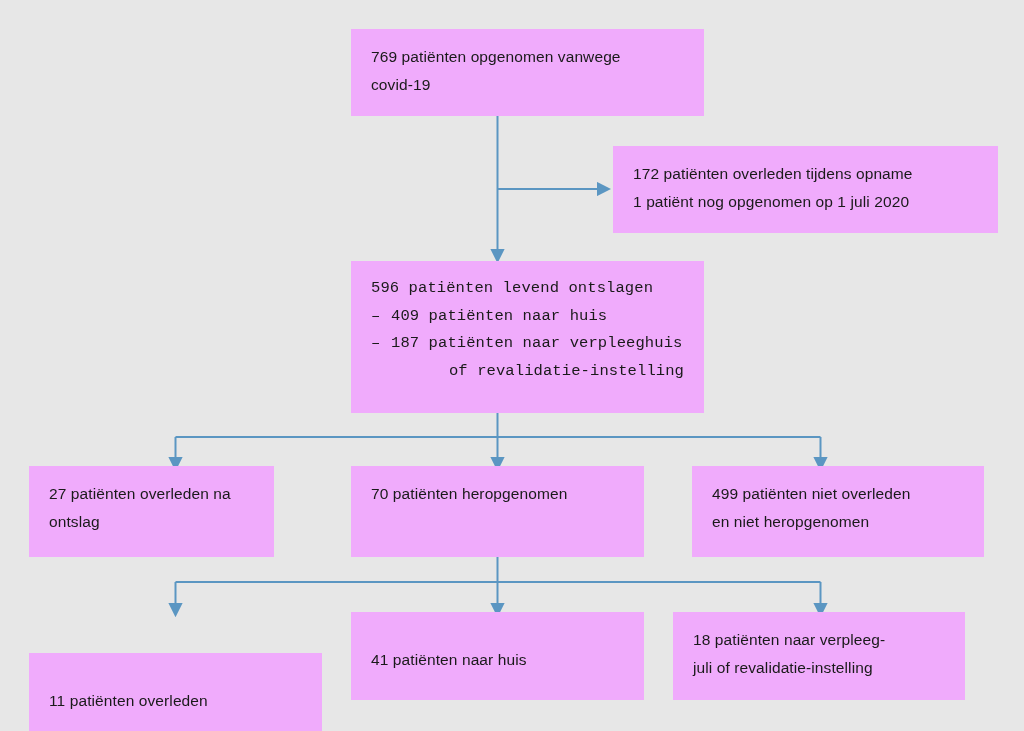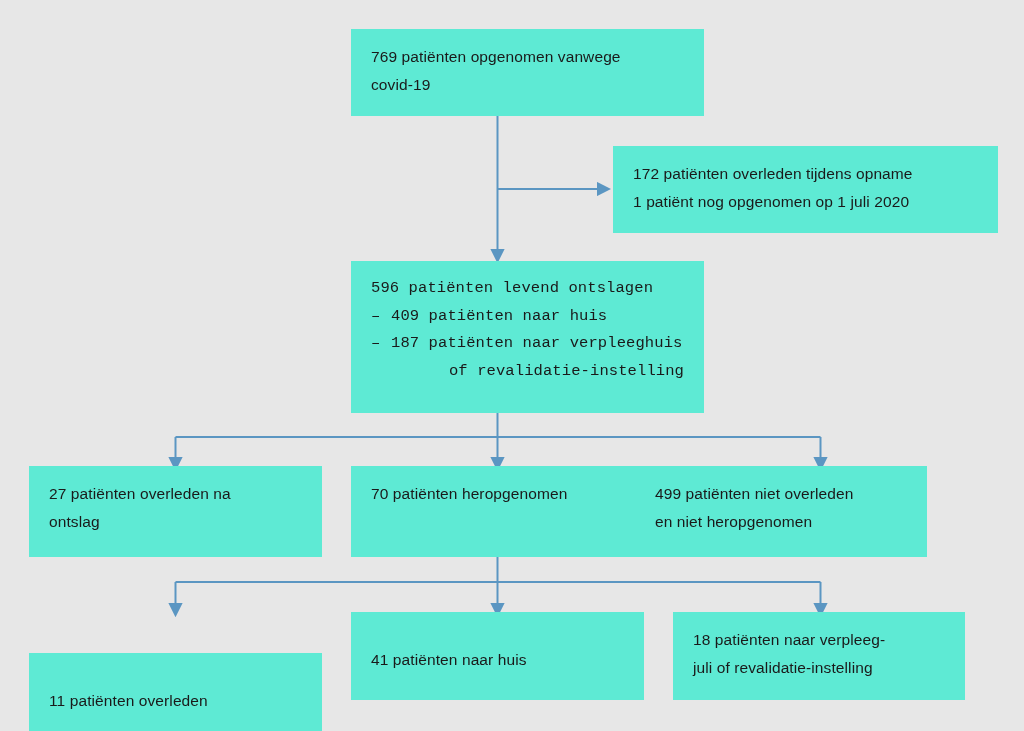--- a/index.html
+++ b/index.html
@@ -13,21 +13,21 @@
     font-family: "Liberation Sans", sans-serif;
     overflow: hidden;
   }
   #flow {
     position: relative;
     width: 1024px;
     height: 731px;
   }
   .box {
     position: absolute;
-    background: #5eead4;
+    background: #f0abfc;
     box-sizing: border-box;
     padding: 14px 20px 10px 20px;
     color: #1a1a1a;
     font-size: 15.5px;
     line-height: 1.78;
     letter-spacing: 0.1px;
     z-index: 3;
   }
   .box .line {
     white-space: nowrap;
@@ -103,30 +103,30 @@
       <span class="dash">–</span>
       <span>409 patiënten naar huis</span>
     </div>
     <div class="sub">
       <span class="dash">–</span>
       <span>187 patiënten naar verpleeghuis</span>
     </div>
     <div class="sub-cont">of revalidatie-instelling</div>
   </div>
 
-  <div class="box" style="left:29px; top:466px; width:293px; height:91px;">
+  <div class="box" style="left:29px; top:466px; width:245px; height:91px;">
     <div class="line">27 patiënten overleden na</div>
     <div class="line">ontslag</div>
   </div>
 
   <div class="box" style="left:351px; top:466px; width:293px; height:91px; ">
     <div class="line">70 patiënten heropgenomen</div>
   </div>
 
-  <div class="box" style="left:635px; top:466px; width:292px; height:91px;">
+  <div class="box" style="left:692px; top:466px; width:292px; height:91px;">
     <div class="line">499 patiënten niet overleden</div>
     <div class="line">en niet heropgenomen</div>
   </div>
 
   <div class="box" style="left:29px; top:612px; width:293px; height:88px; padding-top:34px;margin-top:41px;">
     <div class="line">11 patiënten overleden</div>
   </div>
 
   <div class="box" style="left:351px; top:612px; width:293px; height:88px; padding-top:34px;">
     <div class="line">41 patiënten naar huis</div>

